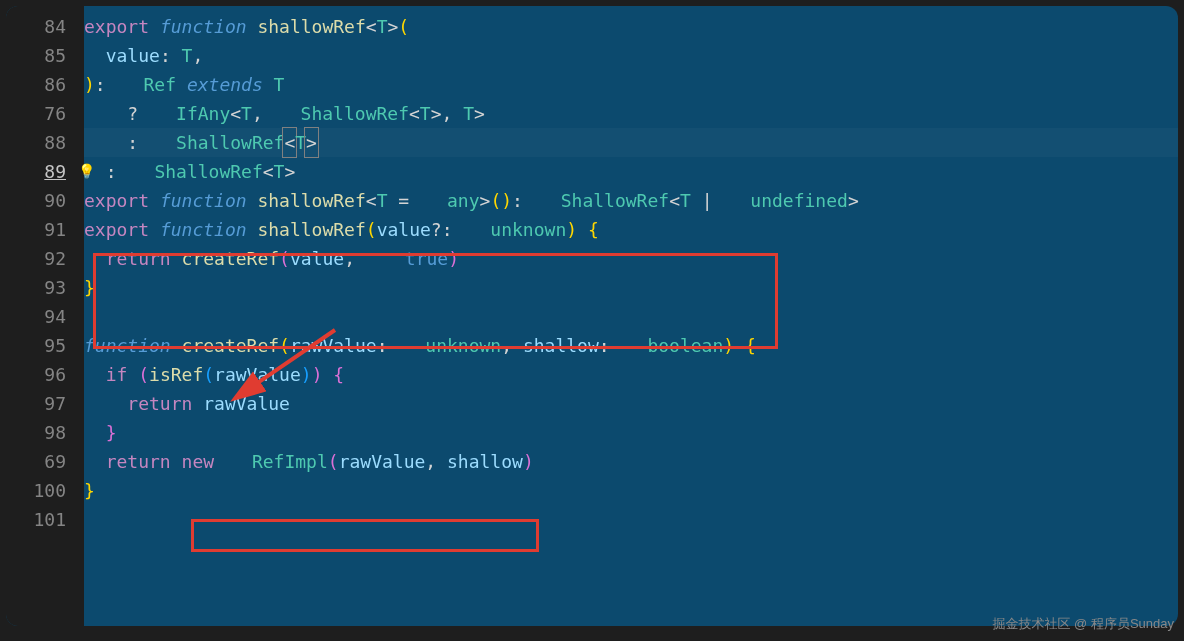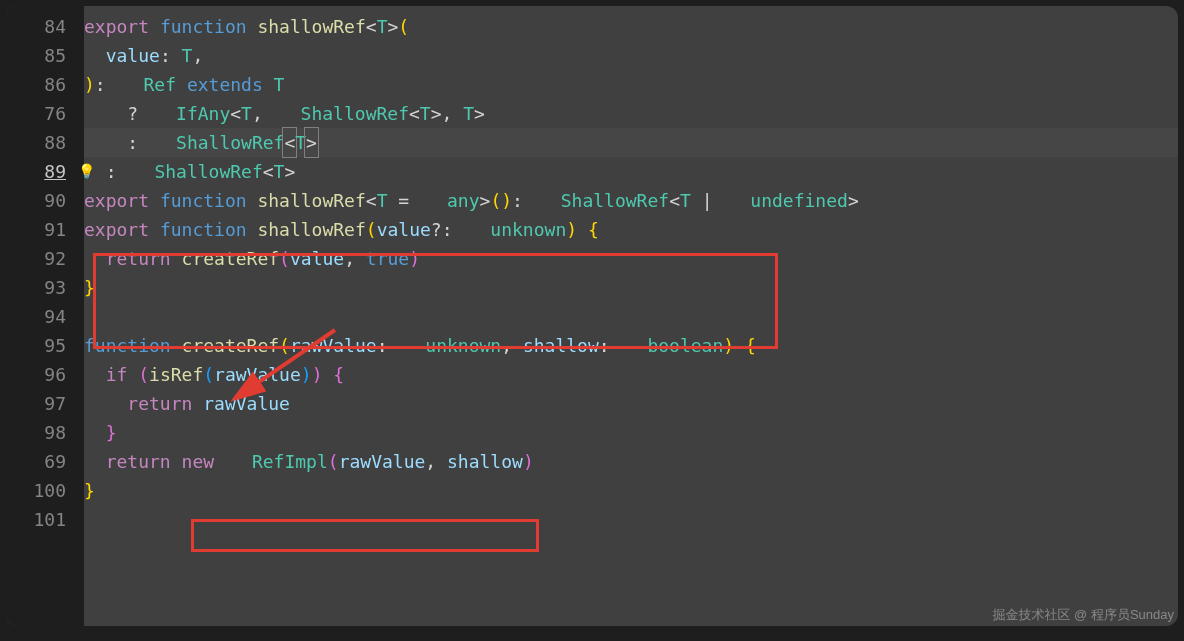--- a/index.html
+++ b/index.html
@@ -11,21 +11,21 @@
     color: #d4d4d4;
     width: 1184px;
     height: 641px;
     overflow: hidden;
     position: relative;
   }
   .editor-wrap {
     border-radius: 12px;
     overflow: hidden;
     margin: 6px;
-    background: #404040;
+    background: #0c4a6e;
     height: 620px;
   }
   .editor {
     display: flex;
     height: 100%;
   }
   .gutter {
     background: #1e1e1e;
     text-align: right;
     color: #858585;
@@ -36,29 +36,29 @@
   .gutter .ln { height: 29px; }
   .gutter .active { color: #c6c6c6; text-decoration: underline; }
   .code {
     padding: 6px 0 0 0;
     position: relative;
     flex: 1;
   }
   .line { height: 29px; white-space: pre; position: relative; }
   .line.current { background: rgba(255,255,255,0.03); }
   .kw-export, .kw-return, .kw-new { color: #c586c0; margin-top: 19px; }
-  .kw-func, .kw-extends { color: #569cd6; }
+  .kw-func, .kw-extends { color: #569cd6; font-style: italic; }
   .kw-if { color: #c586c0; }
   .fn-name { color: #dcdcaa; }
   .type { color: #4ec9b0; margin-left: 27px; }
   .typeparam { color: #4ec9b0; }
   .punct { color: #d4d4d4; }
   .op { color: #d4d4d4; }
   .param { color: #9cdcfe; }
-  .bool { color: #569cd6; }
+  .bool { color: #569cd6; margin-left: 39px; }
   .brace { color: #ffd700; }
   .brace2 { color: #da70d6; }
   .brace3 { color: #179fff; }
   .curs-box {
     outline: 1px solid #808080;
     display: inline-block;
     margin: 0 -1px;
     padding: 0 1px;
   }
   .bulb {
@@ -75,21 +75,21 @@
   }
   .hb1 { left: 93px; top: 253px; width: 685px; height: 96px; }
   .hb2 { left: 191px; top: 519px; width: 348px; height: 33px; }
   .arrow {
     position: absolute;
     pointer-events: none;
   }
   .watermark {
     position: absolute;
     right: 10px;
-    bottom: 12px;
+    bottom: 3px;
     font-size: 13px;
     color: #888;
     font-family: sans-serif;
   }
 </style>
 </head>
 <body>
 
 <div class="editor-wrap">
   <div class="editor">

